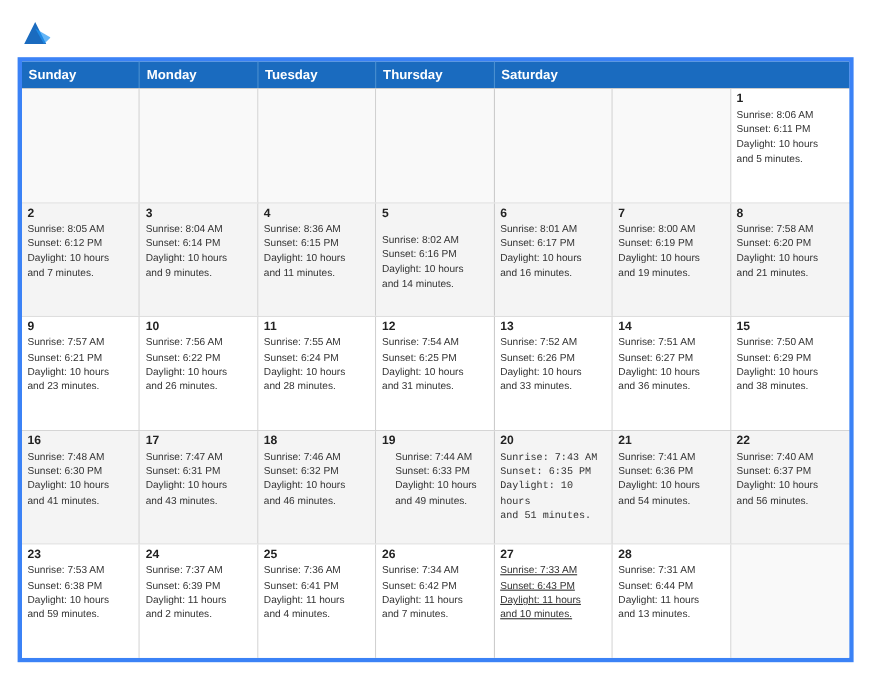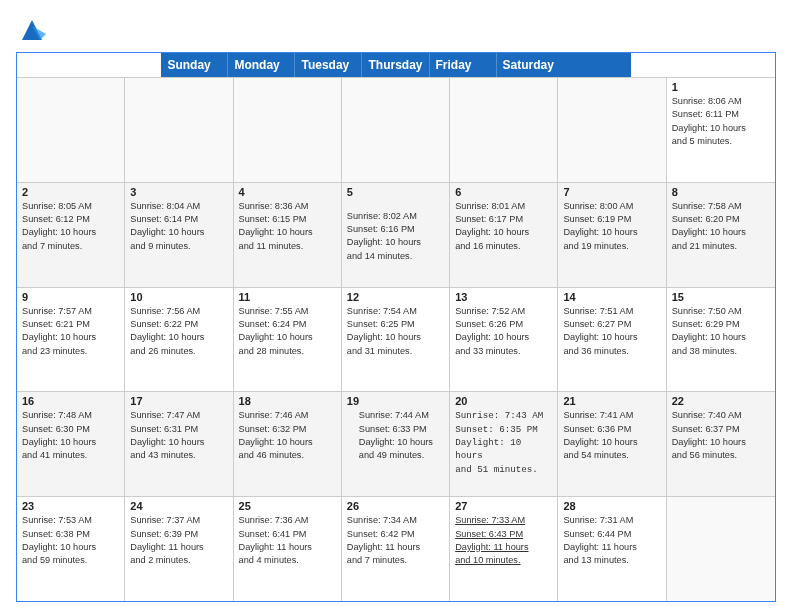--- a/index.html
+++ b/index.html
@@ -57,22 +57,21 @@
       line-height: 1.1;
     }
     .calendar-subtitle {
       font-size: 15px;
       color: #444;
     }
     .calendar {
       flex: 1;
       display: flex;
       flex-direction: column;
-      border: 1px solid #3b82f6;
-      align-items: center;
+      border: 4px solid #3b82f6;
     }
     .cal-header-row {
       display: grid;
       grid-template-columns: repeat(7, 1fr);
       background: #1a6bbf;
     }
     .cal-header-cell {
       color: #fff;
       font-size: 12px;
       font-weight: bold;
@@ -136,21 +135,20 @@
       <div class="calendar-subtitle"></div>
     </div>
   </div>
 
   <div class="calendar">
     <div class="cal-header-row">
     <div class="cal-header-cell">Sunday</div>
         <div class="cal-header-cell">Monday</div>
         <div class="cal-header-cell">Tuesday</div>
         <div class="cal-header-cell">Thursday</div>
-        <div class="cal-header-cell">Friday</div>
         <div class="cal-header-cell">Saturday</div>
       </div>
     <div class="cal-body">
     <div class="cal-week">
           <div class="cal-cell empty"></div>
           <div class="cal-cell empty"></div>
           <div class="cal-cell empty"></div>
           <div class="cal-cell empty"></div>
           <div class="cal-cell empty"></div>
           <div class="cal-cell empty"></div>

